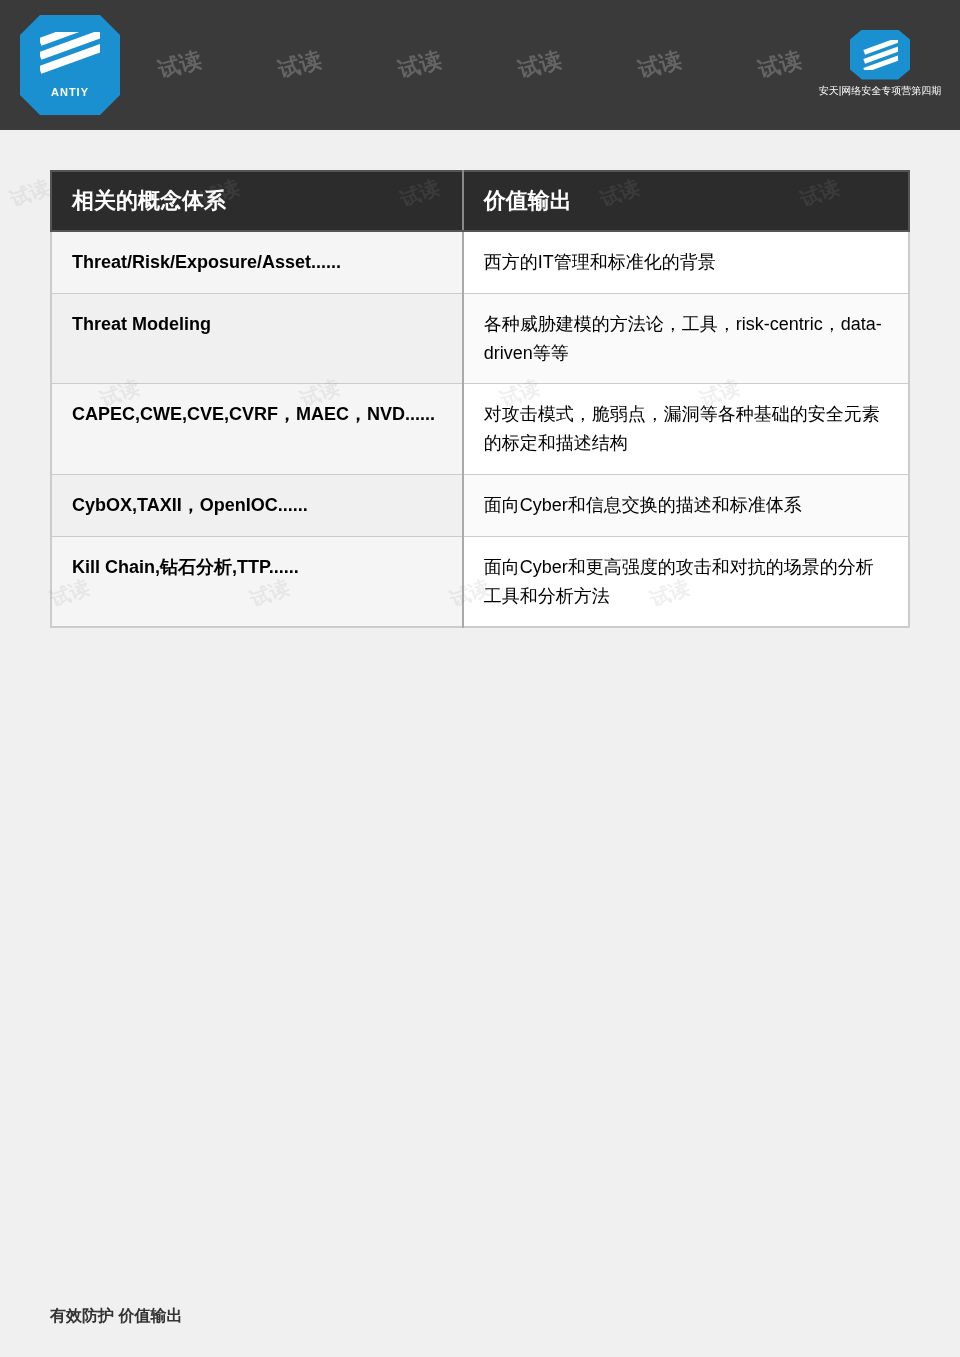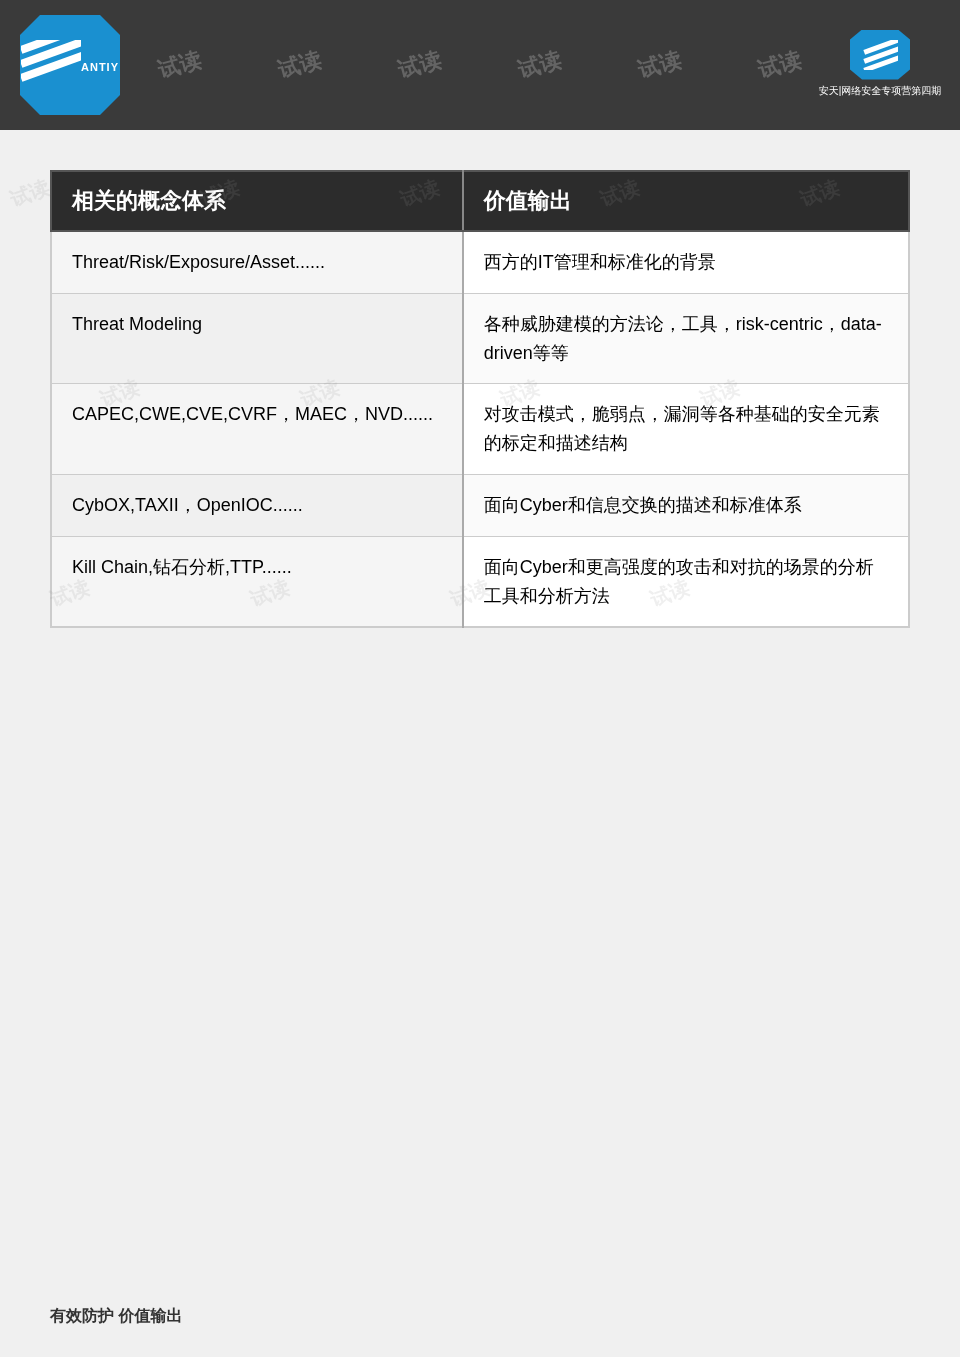--- a/index.html
+++ b/index.html
@@ -22,20 +22,21 @@
       align-items: center;
       padding: 0 20px;
     }
 
     .logo-box {
       width: 100px;
       height: 100px;
       background: #1a90d0;
       clip-path: polygon(20% 0%, 80% 0%, 100% 20%, 100% 80%, 80% 100%, 20% 100%, 0% 80%, 0% 20%);
       display: flex;
+      flex-direction: column;
       align-items: center;
       justify-content: center;
       position: relative;
       z-index: 10;
     }
 
     .logo-stripes {
       width: 60px;
       height: 50px;
       position: relative;
@@ -187,21 +188,21 @@
       padding: 16px 20px;
       font-size: 18px;
       vertical-align: top;
       border: 1px solid #ccc;
       line-height: 1.6;
     }
 
     .data-table td.col-left {
       border-right: 2px solid #aaa;
       background: #fafafa;
-      font-weight: normal;
+      font-weight: bold;
     }
 
     .data-table td.col-right {
       background: white;
     }
 
     .data-table tr:nth-child(odd) td.col-left {
       background: #f5f5f5;
     }
 

